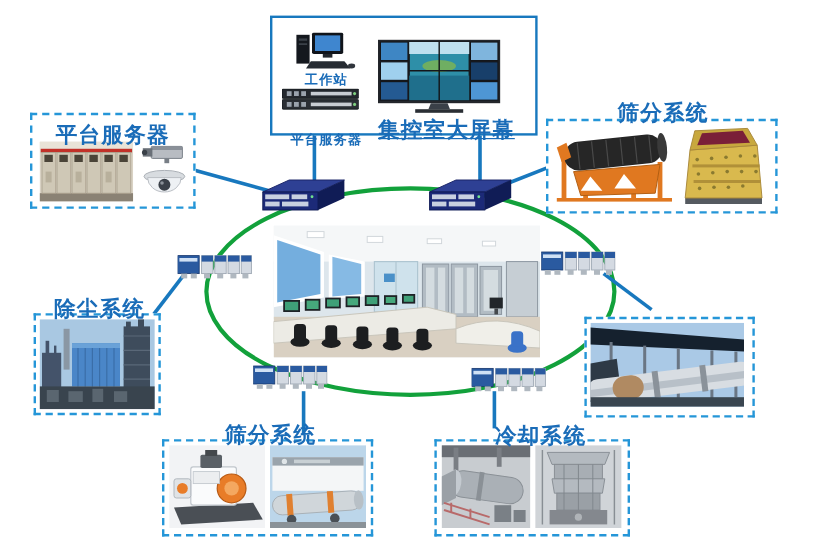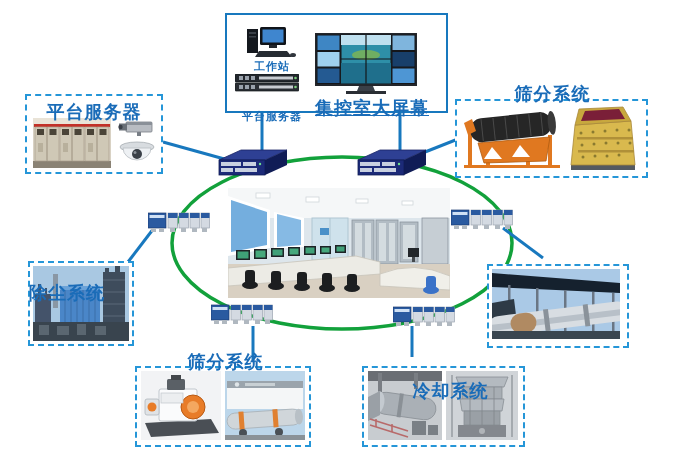--- a/index.html
+++ b/index.html
@@ -370,21 +370,21 @@
         <circle cx="18" cy="54" r="1.5"></circle>
           <circle cx="30" cy="53" r="1.5"></circle>
           <circle cx="42" cy="53" r="1.5"></circle>
         <circle cx="54" cy="52" r="1.5"></circle>
       </g>
       <rect x="12" y="34" width="56" height="2.5" fill="#b09038"></rect>
       <rect x="13" y="47" width="56" height="2.5" fill="#b09038"></rect>
     </svg>
   </div>
 
-  <div class="lbl" style="left:22px;top:245px;width:90px;margin-top:36px;">除尘系统</div>
+  <div class="lbl" style="left:38px;top:245px;width:90px;">除尘系统</div>
   <div class="dash-box" style="left:28px;top:261px;width:102px;height:81px;">
     <svg class="abs" style="left:3px;top:3px;" width="96" height="75" viewBox="0 0 96 75">
       <rect width="96" height="75" fill="#a9c8e2"></rect>
       <rect x="20" y="8" width="5" height="34" fill="#8a97a4"></rect>
       <g fill="#44536a">
         <rect x="2" y="28" width="16" height="30"></rect>
           <rect x="5" y="18" width="3" height="12"></rect>
         <rect x="12" y="22" width="2" height="10"></rect>
       </g>
       <rect x="27" y="20" width="40" height="36" fill="#4a86c8"></rect>
@@ -470,21 +470,21 @@
         <rect x="48" y="39" width="5" height="18" fill="#e08030"></rect>
       </g>
       <g fill="#4a5056">
         <circle cx="18" cy="62" r="4"></circle>
           <circle cx="54" cy="61" r="4"></circle>
       </g>
       <rect y="64" width="80" height="5" fill="#8a9298"></rect>
     </svg>
   </div>
 
-  <div class="lbl" style="left:403px;top:351px;width:95px;margin-top:28px;">冷却系统</div>
+  <div class="lbl" style="left:403px;top:351px;width:95px;">冷却系统</div>
   <div class="dash-box" style="left:362px;top:366px;width:159px;height:77px;">
     <svg class="abs" style="left:4px;top:3px;" width="74" height="69" viewBox="0 0 74 69">
       <rect width="74" height="69" fill="#c8ccd0"></rect>
       <rect y="0" width="74" height="10" fill="#6a6e74"></rect>
       <rect x="10" y="2" width="4" height="20" fill="#7a7e84"></rect>
       <rect x="46" y="2" width="4" height="16" fill="#7a7e84"></rect>
       <g transform="rotate(8 37 36)">
         <rect x="6" y="24" width="62" height="22" rx="11" fill="#aab0b6" stroke="#8a9096" stroke-width="0.8"></rect>
         <ellipse cx="10" cy="35" rx="6" ry="11" fill="#c4cad0"></ellipse>
         <rect x="30" y="23" width="4" height="24" fill="#8a9096"></rect>

